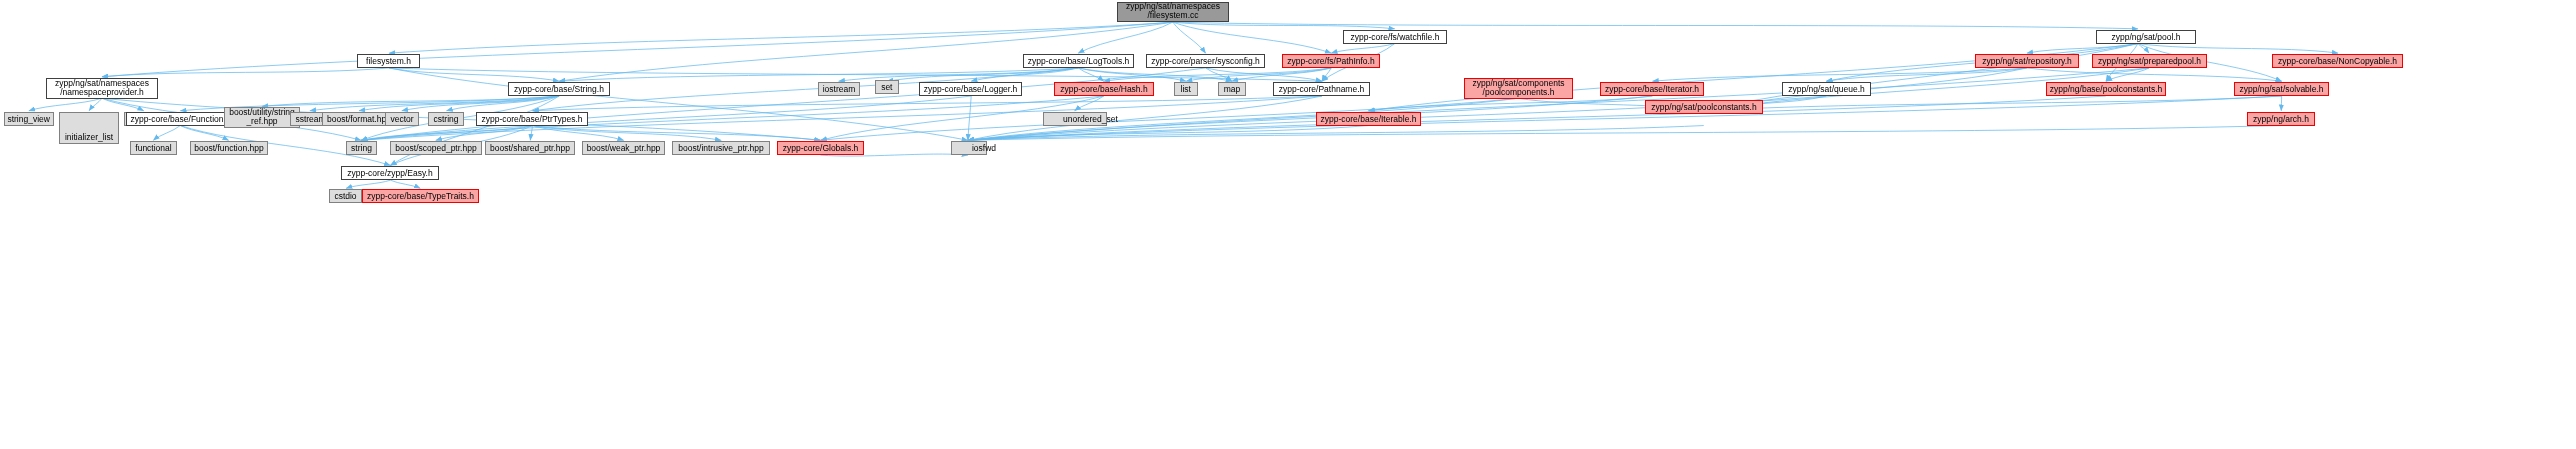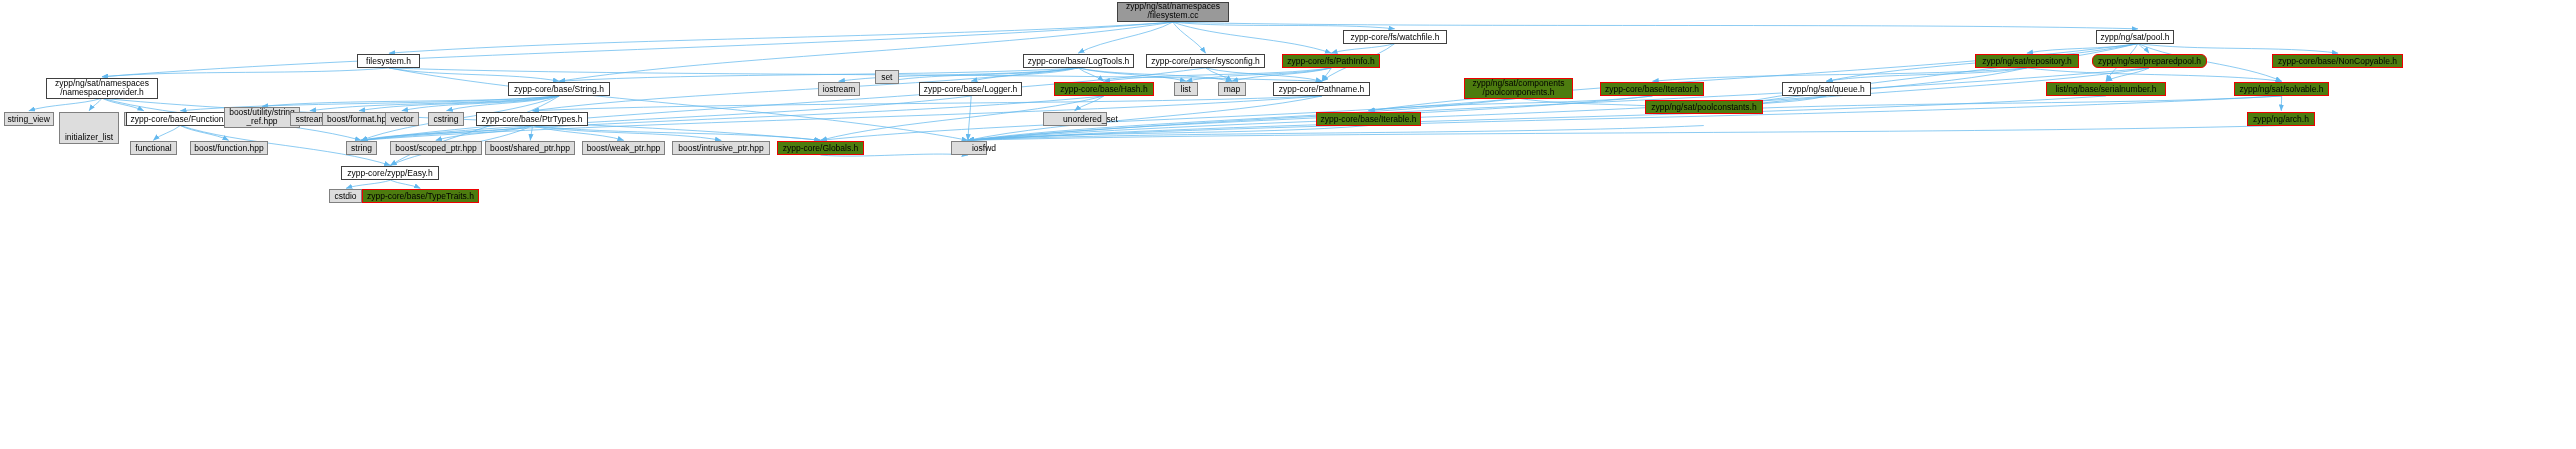--- a/index.html
+++ b/index.html
@@ -21,21 +21,21 @@
     text-align:center;
     font-size:8.5px;
     line-height:9.2px;
     color:#000000;
     white-space:pre-line;
     padding:0.7px 2.2px;
   }
   .n-root{background:#999999;border:0.7px solid #404040;}
   .n-white{background:#ffffff;border:0.7px solid #404040;}
   .n-grey{background:#dddddd;border:0.7px solid #808080;}
-  .n-red{background:#4d7c0f;border:0.7px solid #ee0000;}
+  .n-red{background:#fca5a5;border:0.7px solid #ee0000;}
 </style>
 </head>
 <body>
 
 <div id="canvas">
   <svg id="edges" xmlns="http://www.w3.org/2000/svg" viewBox="0 0 3488 608" width="2576" height="449">
     <defs>
       <marker id="ah" markerWidth="9" markerHeight="7" refX="8.5" refY="3.5" orient="auto" markerUnits="userSpaceOnUse">
         <path d="M0,0 L9,3.5 L0,7 z" fill="#63b8ee"></path>
       </marker>
@@ -132,43 +132,43 @@
         <path d="M528.5,244 C512,249.565 485,249.435 468.5,255" marker-end="url(#ah)"></path>
         <path d="M528.5,244 C539.6375,249.097 557.8625,249.903 569,255" marker-end="url(#ah)"></path>
         <path d="M1111,210 C1165.8625,214.788 1255.6375,205.212 1310.5,210" marker-end="url(#ah)"></path>
         <path d="M1853,170 C1703.8125,182.7 1459.6875,177.3 1310.5,190" marker-end="url(#ah)"></path>
       </g>
   </svg>
   <div id="node-layer">
       <div class="node n-root" style="left: 1117px; top: 1.5px; width: 112px; height: 20.7px;"><span>zypp/ng/sat/namespaces
 /filesystem.cc</span></div>
       <div class="node n-white" style="left: 1343px; top: 29.5px; width: 104px; height: 14px;"><span>zypp-core/fs/watchfile.h</span></div>
-      <div class="node n-white" style="left: 2096px; top: 29.5px; width: 78px; height: 14px;"><span>zypp/ng/sat/pool.h</span></div>
+      <div class="node n-white" style="left: 2096px; top: 29.5px; width: 100px; height: 14px;"><span>zypp/ng/sat/pool.h</span></div>
       <div class="node n-white" style="left: 357px; top: 54px; width: 63px; height: 14px;"><span>filesystem.h</span></div>
       <div class="node n-white" style="left: 1023px; top: 54px; width: 111px; height: 14px;"><span>zypp-core/base/LogTools.h</span></div>
       <div class="node n-white" style="left: 1146px; top: 54px; width: 119px; height: 14px;"><span>zypp-core/parser/sysconfig.h</span></div>
       <div class="node n-red" style="left: 1282px; top: 54px; width: 98px; height: 14px;"><span>zypp-core/fs/PathInfo.h</span></div>
       <div class="node n-red" style="left: 1975px; top: 54px; width: 104px; height: 14px;"><span>zypp/ng/sat/repository.h</span></div>
-      <div class="node n-red" style="left: 2092px; top: 54px; width: 115px; height: 14px; border-radius: 6px;"><span>zypp/ng/sat/preparedpool.h</span></div>
+      <div class="node n-red" style="left: 2092px; top: 54px; width: 115px; height: 14px;"><span>zypp/ng/sat/preparedpool.h</span></div>
       <div class="node n-red" style="left: 2272px; top: 54px; width: 131px; height: 14px;"><span>zypp-core/base/NonCopyable.h</span></div>
       <div class="node n-white" style="left: 46px; top: 78px; width: 112px; height: 20.7px;"><span>zypp/ng/sat/namespaces
 /namespaceprovider.h</span></div>
       <div class="node n-white" style="left: 508px; top: 82px; width: 102px; height: 14px;"><span>zypp-core/base/String.h</span></div>
       <div class="node n-grey" style="left: 818px; top: 82px; width: 42px; height: 14px;"><span>iostream</span></div>
-      <div class="node n-grey" style="left: 875px; top: 70px; width: 23.6px; height: 14px;"><span>set</span></div>
+      <div class="node n-grey" style="left: 875px; top: 80px; width: 23.6px; height: 14px;"><span>set</span></div>
       <div class="node n-white" style="left: 919px; top: 82px; width: 103px; height: 14px;"><span>zypp-core/base/Logger.h</span></div>
       <div class="node n-red" style="left: 1054px; top: 82px; width: 100px; height: 14px;"><span>zypp-core/base/Hash.h</span></div>
       <div class="node n-grey" style="left: 1174px; top: 82px; width: 23.6px; height: 14px;"><span>list</span></div>
       <div class="node n-grey" style="left: 1218px; top: 82px; width: 28px; height: 14px;"><span>map</span></div>
       <div class="node n-white" style="left: 1273px; top: 82px; width: 97px; height: 14px;"><span>zypp-core/Pathname.h</span></div>
       <div class="node n-red" style="left: 1464px; top: 78px; width: 109px; height: 20.7px;"><span>zypp/ng/sat/components
 /poolcomponents.h</span></div>
       <div class="node n-red" style="left: 1600px; top: 82px; width: 104px; height: 14px;"><span>zypp-core/base/Iterator.h</span></div>
       <div class="node n-white" style="left: 1782px; top: 82px; width: 89px; height: 14px;"><span>zypp/ng/sat/queue.h</span></div>
-      <div class="node n-red" style="left: 2046px; top: 82px; width: 120px; height: 14px;"><span>list/ng/base/serialnumber.h</span></div>
+      <div class="node n-red" style="left: 2046px; top: 82px; width: 120px; height: 14px;"><span>zypp/ng/base/poolconstants.h</span></div>
       <div class="node n-red" style="left: 2234px; top: 82px; width: 95px; height: 14px;"><span>zypp/ng/sat/solvable.h</span></div>
       <div class="node n-grey" style="left: 3.7px; top: 112px; width: 50px; height: 14px;"><span>string_view</span></div>
       <div class="node n-grey" style="left: 59px; top: 112px; width: 60px; height: 32px;"><span>initializer_list</span></div>
       <div class="node n-grey" style="left: 124px; top: 112px; width: 39px; height: 14px;"><span>optional</span></div>
       <div class="node n-white" style="left: 126px; top: 112px; width: 109px; height: 14px;"><span>zypp-core/base/Function.h</span></div>
       <div class="node n-grey" style="left: 224px; top: 107px; width: 76px; height: 20.7px;"><span>boost/utility/string
 _ref.hpp</span></div>
       <div class="node n-grey" style="left: 290px; top: 112px; width: 41px; height: 14px;"><span>sstream</span></div>
       <div class="node n-grey" style="left: 322px; top: 112px; width: 74px; height: 14px;"><span>boost/format.hpp</span></div>
       <div class="node n-grey" style="left: 385px; top: 112px; width: 34px; height: 14px;"><span>vector</span></div>

